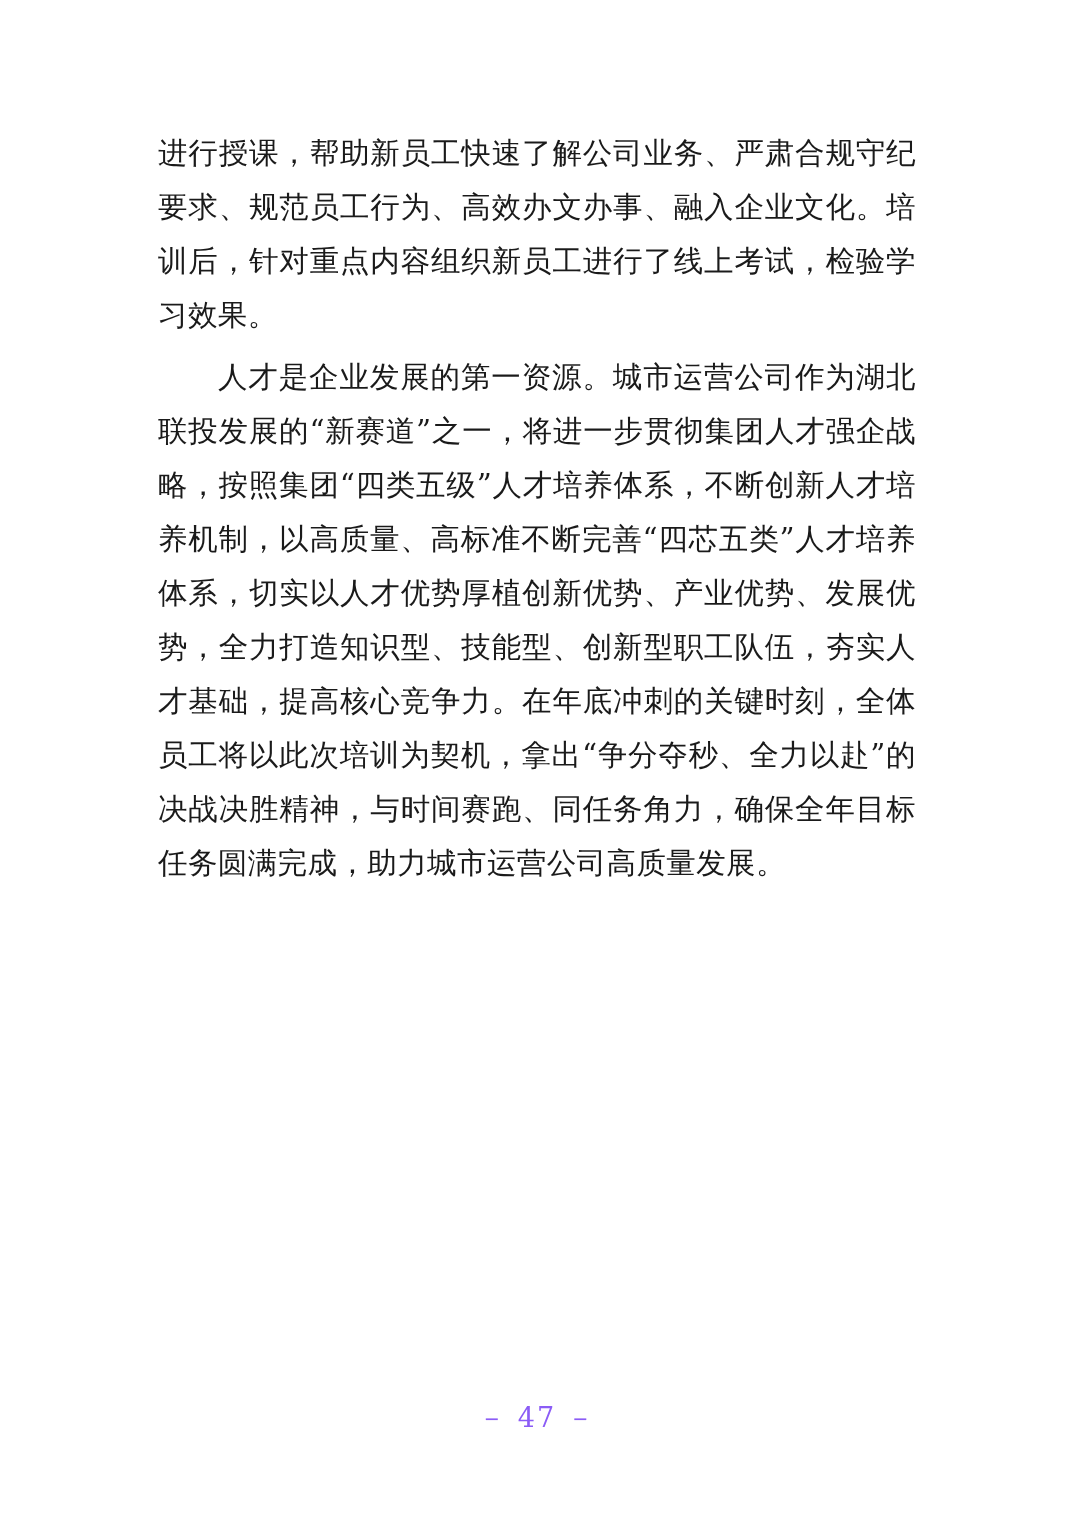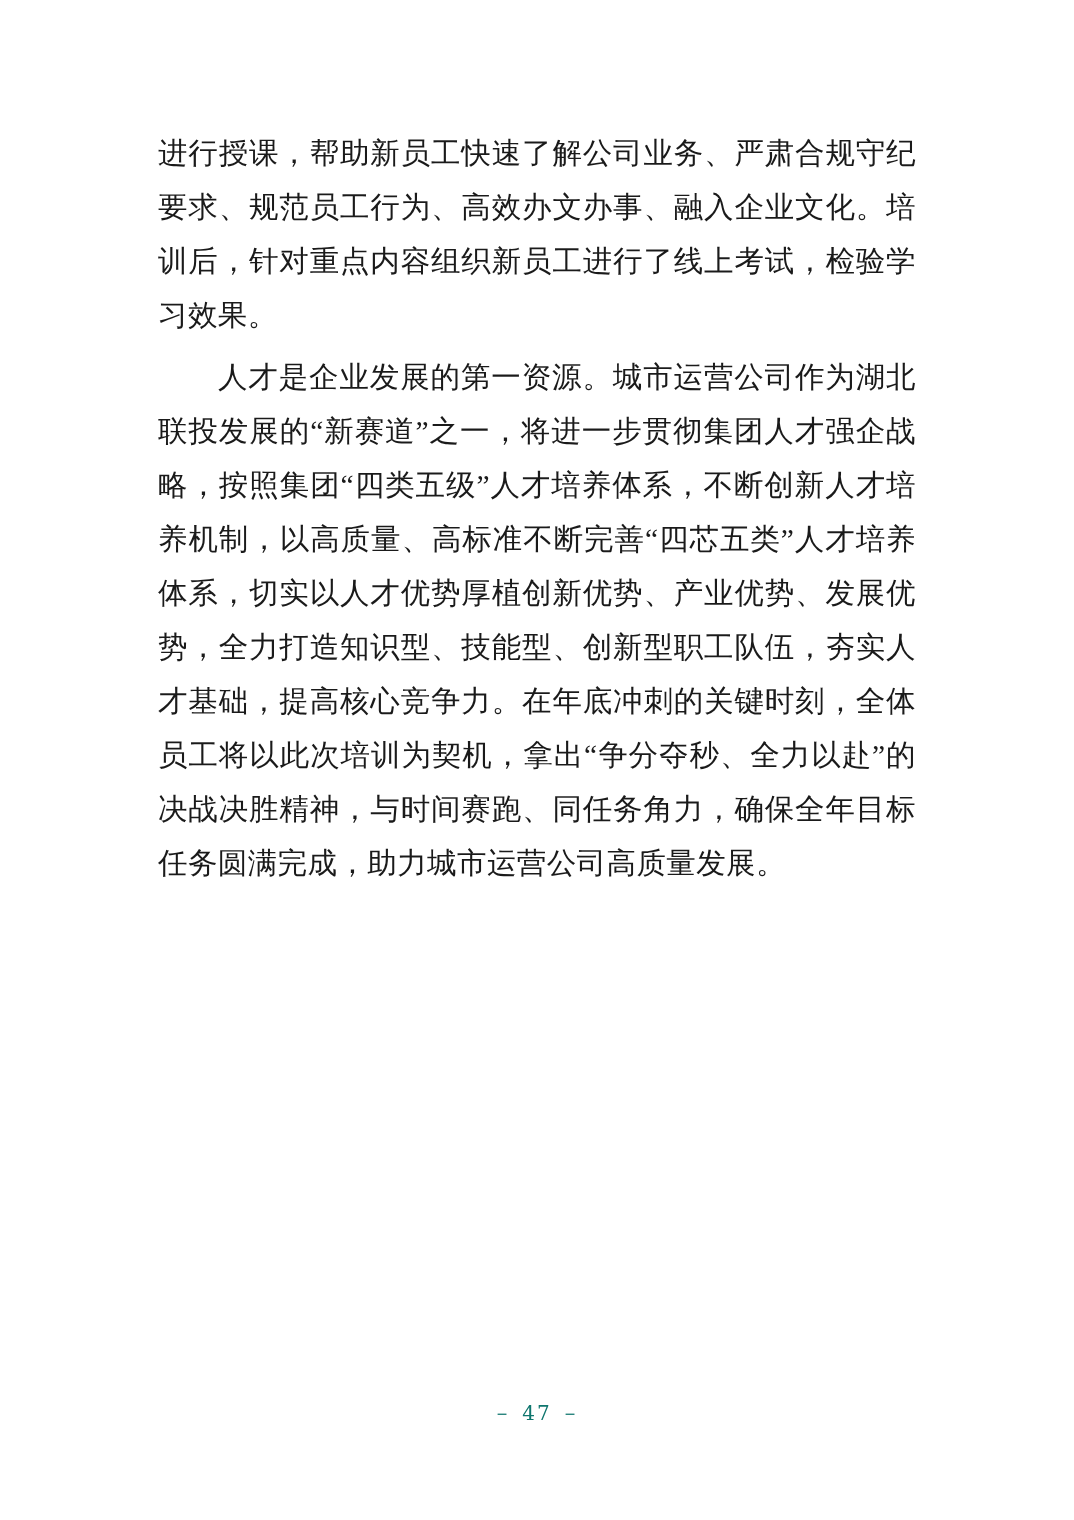--- a/index.html
+++ b/index.html
@@ -37,34 +37,33 @@
     text-justify: inter-ideograph;
     margin: 8px;
     color: #1a1a1a;
     font-family: "DejaVu Serif", "Liberation Serif", serif;
   }
   .para + .para {
     margin-top: 0;
   }
   .indent {
     text-indent: 60px;
-    font-family: Liberation Serif, serif;
   }
   .footer {
     position: absolute;
     left: 0;
     top: 1400px;
     width: 1074px;
     text-align: center;
   }
   .page-number {
     display: inline-block;
-    font-size: 20px;
+    font-size: 27px;
     letter-spacing: 2px;
-    color: #0f766e;
+    color: #8b5cf6;
     font-family: "DejaVu Serif", "Liberation Serif", serif;
   }
 </style>
 </head>
 <body>
 
 <div class="page">
 
   <div class="content">
     <p class="para">进行授课，帮助新员工快速了解公司业务、严肃合规守纪要求、规范员工行为、高效办文办事、融入企业文化。培训后，针对重点内容组织新员工进行了线上考试，检验学习效果。</p>

